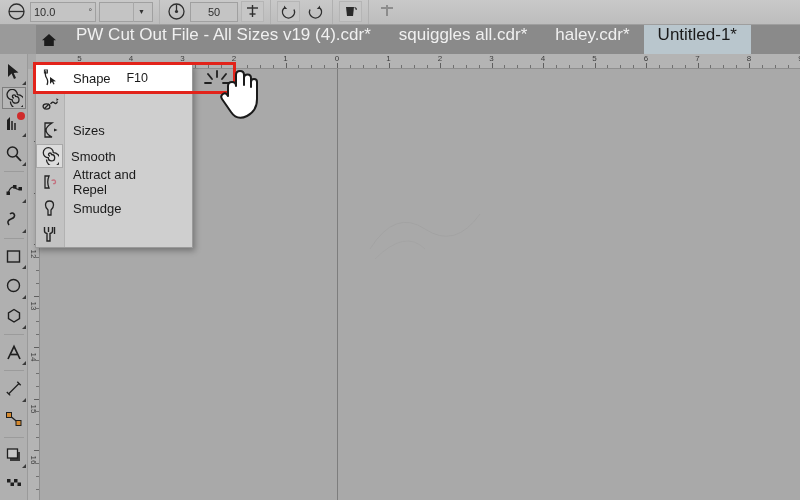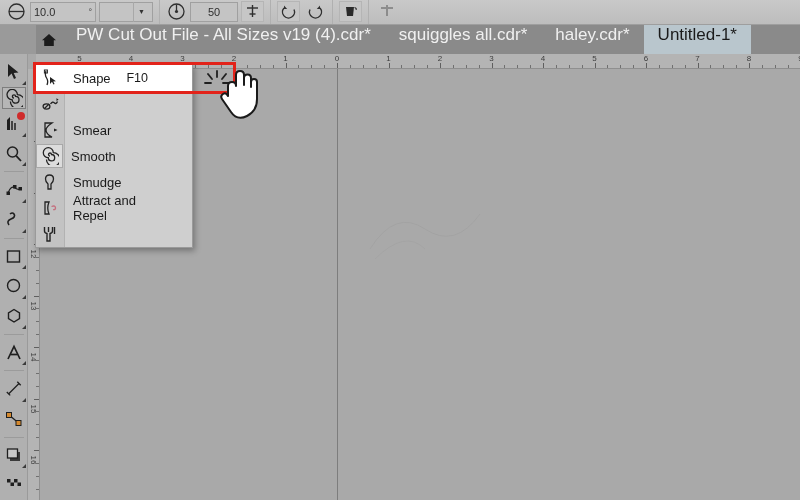--- a/index.html
+++ b/index.html
@@ -551,52 +551,52 @@
       <span class="mkey"></span>
     </div>
 
     <div class="mitem">
       <span class="micon">
         <svg width="19" height="18" viewBox="0 0 19 18">
           <path d="M4 2 L11 2 Q5 6 5 9 Q5 13 11 16 L4 16 Z" fill="none" stroke="#232323" stroke-width="1.3"></path>
           <path d="M13 7.5 L16.5 9 L13 10.5 Z" fill="#232323"></path>
         </svg>
       </span>
-      <span class="mlabel">Smear</span>
+      <span class="mlabel">Sizes</span>
       <span class="mkey"></span>
     </div>
 
     <div class="mitem hover-icon">
       <span class="micon">
         <svg width="18" height="18" viewBox="0 0 18 18">
           <path d="M9 9 m0 0 a1.5 1.5 0 1 1 1.5 -1.5 a3.2 3.2 0 1 1 -3.2 3.2 a5 5 0 1 1 5 -5 a6.8 6.8 0 1 1 -6.8 6.8" fill="none" stroke="#232323" stroke-width="1.3"></path>
         </svg>
       </span>
       <span class="mlabel">Smooth</span>
-      <span class="mkey"></span>
-    </div>
-
-    <div class="mitem">
-      <span class="micon">
-        <svg width="16" height="18" viewBox="0 0 16 18">
-          <path d="M5 11 Q2.5 9 2.5 6 Q2.5 2 6.5 2 Q10.5 2 10.5 6 Q10.5 9 8 11 L8 16 L5 16 Z" fill="none" stroke="#232323" stroke-width="1.3"></path>
-        </svg>
-      </span>
-      <span class="mlabel">Smudge</span>
       <span class="mkey"></span>
     </div>
 
     <div class="mitem">
       <span class="micon">
         <svg width="19" height="18" viewBox="0 0 19 18">
           <path d="M4 3 L8 3 Q5.5 9 8 15 L4 15 Z" fill="none" stroke="#232323" stroke-width="1.3"></path>
           <path d="M10.5 7.5 q4 -1.5 4 1.5 q0 2 -2.4 1.6" fill="none" stroke="#c46f7e" stroke-width="1.3"></path>
         </svg>
       </span>
       <span class="mlabel">Attract and Repel</span>
+      <span class="mkey"></span>
+    </div>
+
+    <div class="mitem">
+      <span class="micon">
+        <svg width="16" height="18" viewBox="0 0 16 18">
+          <path d="M5 11 Q2.5 9 2.5 6 Q2.5 2 6.5 2 Q10.5 2 10.5 6 Q10.5 9 8 11 L8 16 L5 16 Z" fill="none" stroke="#232323" stroke-width="1.3"></path>
+        </svg>
+      </span>
+      <span class="mlabel">Smudge</span>
       <span class="mkey"></span>
     </div>
 
     <div class="mitem">
       <span class="micon">
         <svg width="17" height="18" viewBox="0 0 17 18">
           <path d="M2.5 2 L2.5 6 Q2.5 8 5 8.5 L5 16 L8 16 L8 8.5 Q10.5 8 10.5 6 L10.5 2" fill="none" stroke="#232323" stroke-width="1.4"></path>
           <line x1="6.5" y1="2" x2="6.5" y2="7" stroke="#232323" stroke-width="1.4"></line>
           <line x1="12.5" y1="2" x2="12.5" y2="9" stroke="#232323" stroke-width="1.4"></line>
         </svg>

